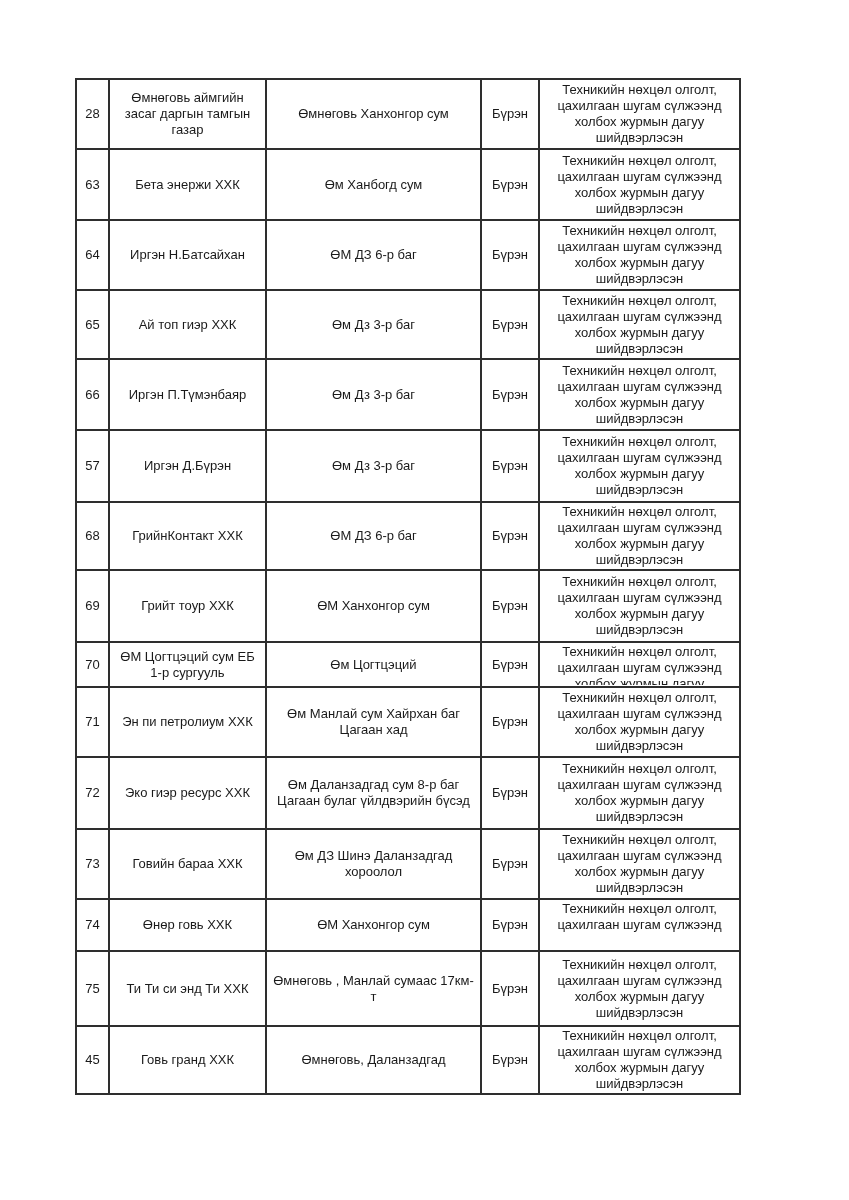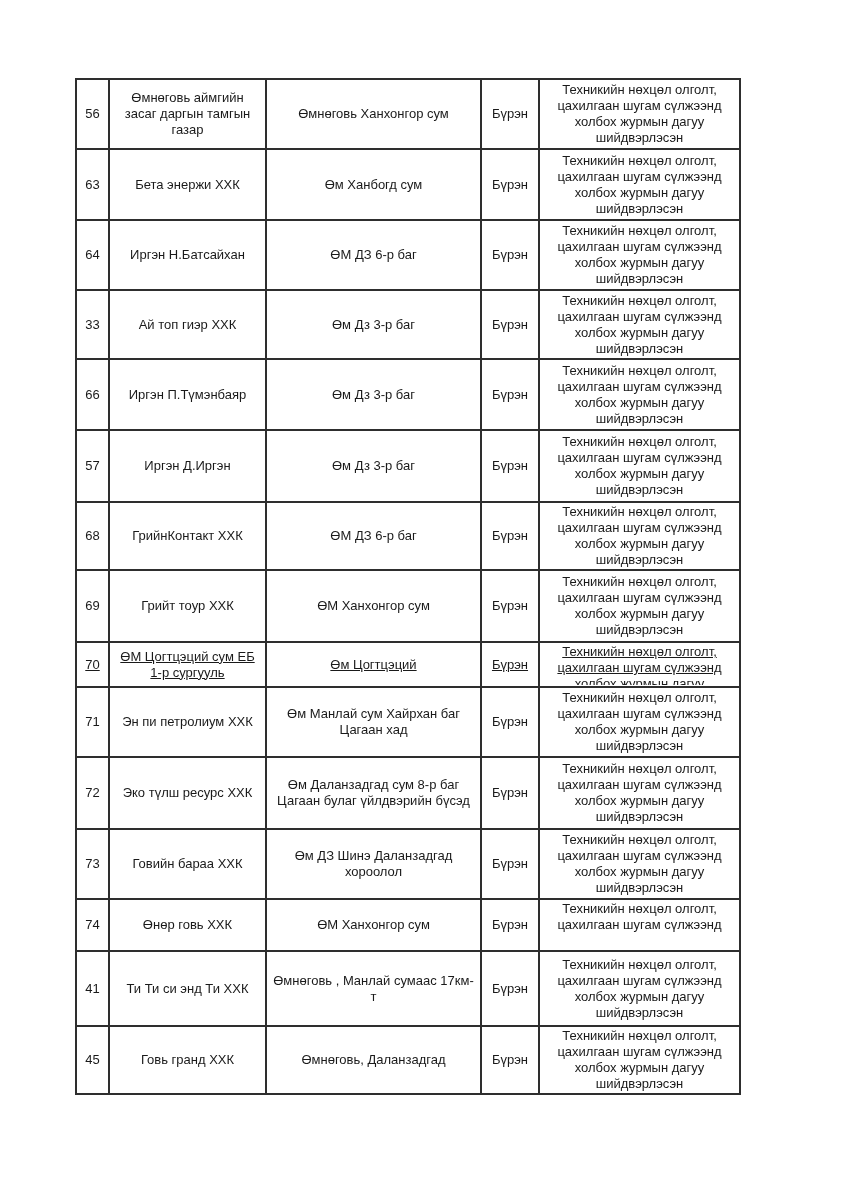--- a/index.html
+++ b/index.html
@@ -59,94 +59,94 @@
   <table class="registry">
     <colgroup>
       <col class="c-no">
       <col class="c-name">
       <col class="c-location">
       <col class="c-status">
       <col class="c-resolution">
     </colgroup>
     <tbody id="registry-body">
         <tr style="height: 70px;">
-          <td class="cell-no">56</td>
+          <td class="cell-no">28</td>
           <td class="cell-name">Өмнөговь аймгийн засаг даргын тамгын газар</td>
           <td class="cell-location">Өмнөговь Ханхонгор сум</td>
           <td class="cell-status">Бүрэн</td>
           <td class="cell-resolution">Техникийн нөхцөл олголт, цахилгаан шугам сүлжээнд холбох журмын дагуу шийдвэрлэсэн</td>
         </tr>
         <tr style="height: 71px;">
           <td class="cell-no">63</td>
           <td class="cell-name">Бета энержи ХХК</td>
           <td class="cell-location">Өм Ханбогд сум</td>
           <td class="cell-status">Бүрэн</td>
           <td class="cell-resolution">Техникийн нөхцөл олголт, цахилгаан шугам сүлжээнд холбох журмын дагуу шийдвэрлэсэн</td>
         </tr>
         <tr style="height: 70px;">
           <td class="cell-no">64</td>
           <td class="cell-name">Иргэн Н.Батсайхан</td>
           <td class="cell-location">ӨМ ДЗ 6-р баг</td>
           <td class="cell-status">Бүрэн</td>
           <td class="cell-resolution">Техникийн нөхцөл олголт, цахилгаан шугам сүлжээнд холбох журмын дагуу шийдвэрлэсэн</td>
         </tr>
         <tr style="height: 69px;">
-          <td class="cell-no">33</td>
+          <td class="cell-no">65</td>
           <td class="cell-name">Ай топ гиэр ХХК</td>
           <td class="cell-location">Өм Дз 3-р баг</td>
           <td class="cell-status">Бүрэн</td>
           <td class="cell-resolution">Техникийн нөхцөл олголт, цахилгаан шугам сүлжээнд холбох журмын дагуу шийдвэрлэсэн</td>
         </tr>
         <tr style="height: 71px;">
           <td class="cell-no">66</td>
           <td class="cell-name">Иргэн П.Түмэнбаяр</td>
           <td class="cell-location">Өм Дз 3-р баг</td>
           <td class="cell-status">Бүрэн</td>
           <td class="cell-resolution">Техникийн нөхцөл олголт, цахилгаан шугам сүлжээнд холбох журмын дагуу шийдвэрлэсэн</td>
         </tr>
         <tr style="height: 72px;">
           <td class="cell-no">57</td>
-          <td class="cell-name">Иргэн Д.Иргэн</td>
+          <td class="cell-name">Иргэн Д.Бүрэн</td>
           <td class="cell-location">Өм Дз 3-р баг</td>
           <td class="cell-status">Бүрэн</td>
           <td class="cell-resolution">Техникийн нөхцөл олголт, цахилгаан шугам сүлжээнд холбох журмын дагуу шийдвэрлэсэн</td>
         </tr>
         <tr style="height: 68px;">
           <td class="cell-no">68</td>
           <td class="cell-name">ГрийнКонтакт ХХК</td>
           <td class="cell-location">ӨМ ДЗ 6-р баг</td>
           <td class="cell-status">Бүрэн</td>
           <td class="cell-resolution">Техникийн нөхцөл олголт, цахилгаан шугам сүлжээнд холбох журмын дагуу шийдвэрлэсэн</td>
         </tr>
         <tr style="height: 72px;">
           <td class="cell-no">69</td>
           <td class="cell-name">Грийт тоур ХХК</td>
           <td class="cell-location">ӨМ Ханхонгор сум</td>
           <td class="cell-status">Бүрэн</td>
           <td class="cell-resolution">Техникийн нөхцөл олголт, цахилгаан шугам сүлжээнд холбох журмын дагуу шийдвэрлэсэн</td>
         </tr>
-        <tr style="height: 43px; text-decoration: underline;">
+        <tr style="height: 43px;">
           <td class="cell-no">70</td>
           <td class="cell-name">ӨМ Цогтцэций сум ЕБ 1-р сургууль</td>
           <td class="cell-location">Өм Цогтцэций</td>
           <td class="cell-status">Бүрэн</td>
           <td class="cell-resolution" style="vertical-align: top;">
             <div class="clip-box" style="height: 41px;">Техникийн нөхцөл олголт, цахилгаан шугам сүлжээнд холбох журмын дагуу</div>
           </td>
         </tr>
         <tr style="height: 70px;">
           <td class="cell-no">71</td>
           <td class="cell-name">Эн пи петролиум ХХК</td>
           <td class="cell-location">Өм Манлай сум Хайрхан баг Цагаан хад</td>
           <td class="cell-status">Бүрэн</td>
           <td class="cell-resolution">Техникийн нөхцөл олголт, цахилгаан шугам сүлжээнд холбох журмын дагуу шийдвэрлэсэн</td>
         </tr>
         <tr style="height: 72px;">
           <td class="cell-no">72</td>
-          <td class="cell-name">Эко түлш ресурс ХХК</td>
+          <td class="cell-name">Эко гиэр ресурс ХХК</td>
           <td class="cell-location">Өм Даланзадгад сум 8-р баг Цагаан булаг үйлдвэрийн бүсэд</td>
           <td class="cell-status">Бүрэн</td>
           <td class="cell-resolution">Техникийн нөхцөл олголт, цахилгаан шугам сүлжээнд холбох журмын дагуу шийдвэрлэсэн</td>
         </tr>
         <tr style="height: 70px;">
           <td class="cell-no">73</td>
           <td class="cell-name">Говийн бараа ХХК</td>
           <td class="cell-location">Өм ДЗ Шинэ Даланзадгад хороолол</td>
           <td class="cell-status">Бүрэн</td>
           <td class="cell-resolution">Техникийн нөхцөл олголт, цахилгаан шугам сүлжээнд холбох журмын дагуу шийдвэрлэсэн</td>
@@ -154,21 +154,21 @@
         <tr style="height: 35px; margin-left: 12px;">
           <td class="cell-no">74</td>
           <td class="cell-name">Өнөр говь ХХК</td>
           <td class="cell-location">ӨМ Ханхонгор сум</td>
           <td class="cell-status">Бүрэн</td>
           <td class="cell-resolution" style="vertical-align: top;">
             <div class="clip-box" style="height: 48px;">Техникийн нөхцөл олголт, цахилгаан шугам сүлжээнд</div>
           </td>
         </tr>
         <tr style="height: 75px;">
-          <td class="cell-no">41</td>
+          <td class="cell-no">75</td>
           <td class="cell-name">Ти Ти си энд Ти ХХК</td>
           <td class="cell-location">Өмнөговь , Манлай сумаас 17км-т</td>
           <td class="cell-status">Бүрэн</td>
           <td class="cell-resolution">Техникийн нөхцөл олголт, цахилгаан шугам сүлжээнд холбох журмын дагуу шийдвэрлэсэн</td>
         </tr>
         <tr style="height: 64px;">
           <td class="cell-no">45</td>
           <td class="cell-name">Говь гранд ХХК</td>
           <td class="cell-location">Өмнөговь, Даланзадгад</td>
           <td class="cell-status">Бүрэн</td>

